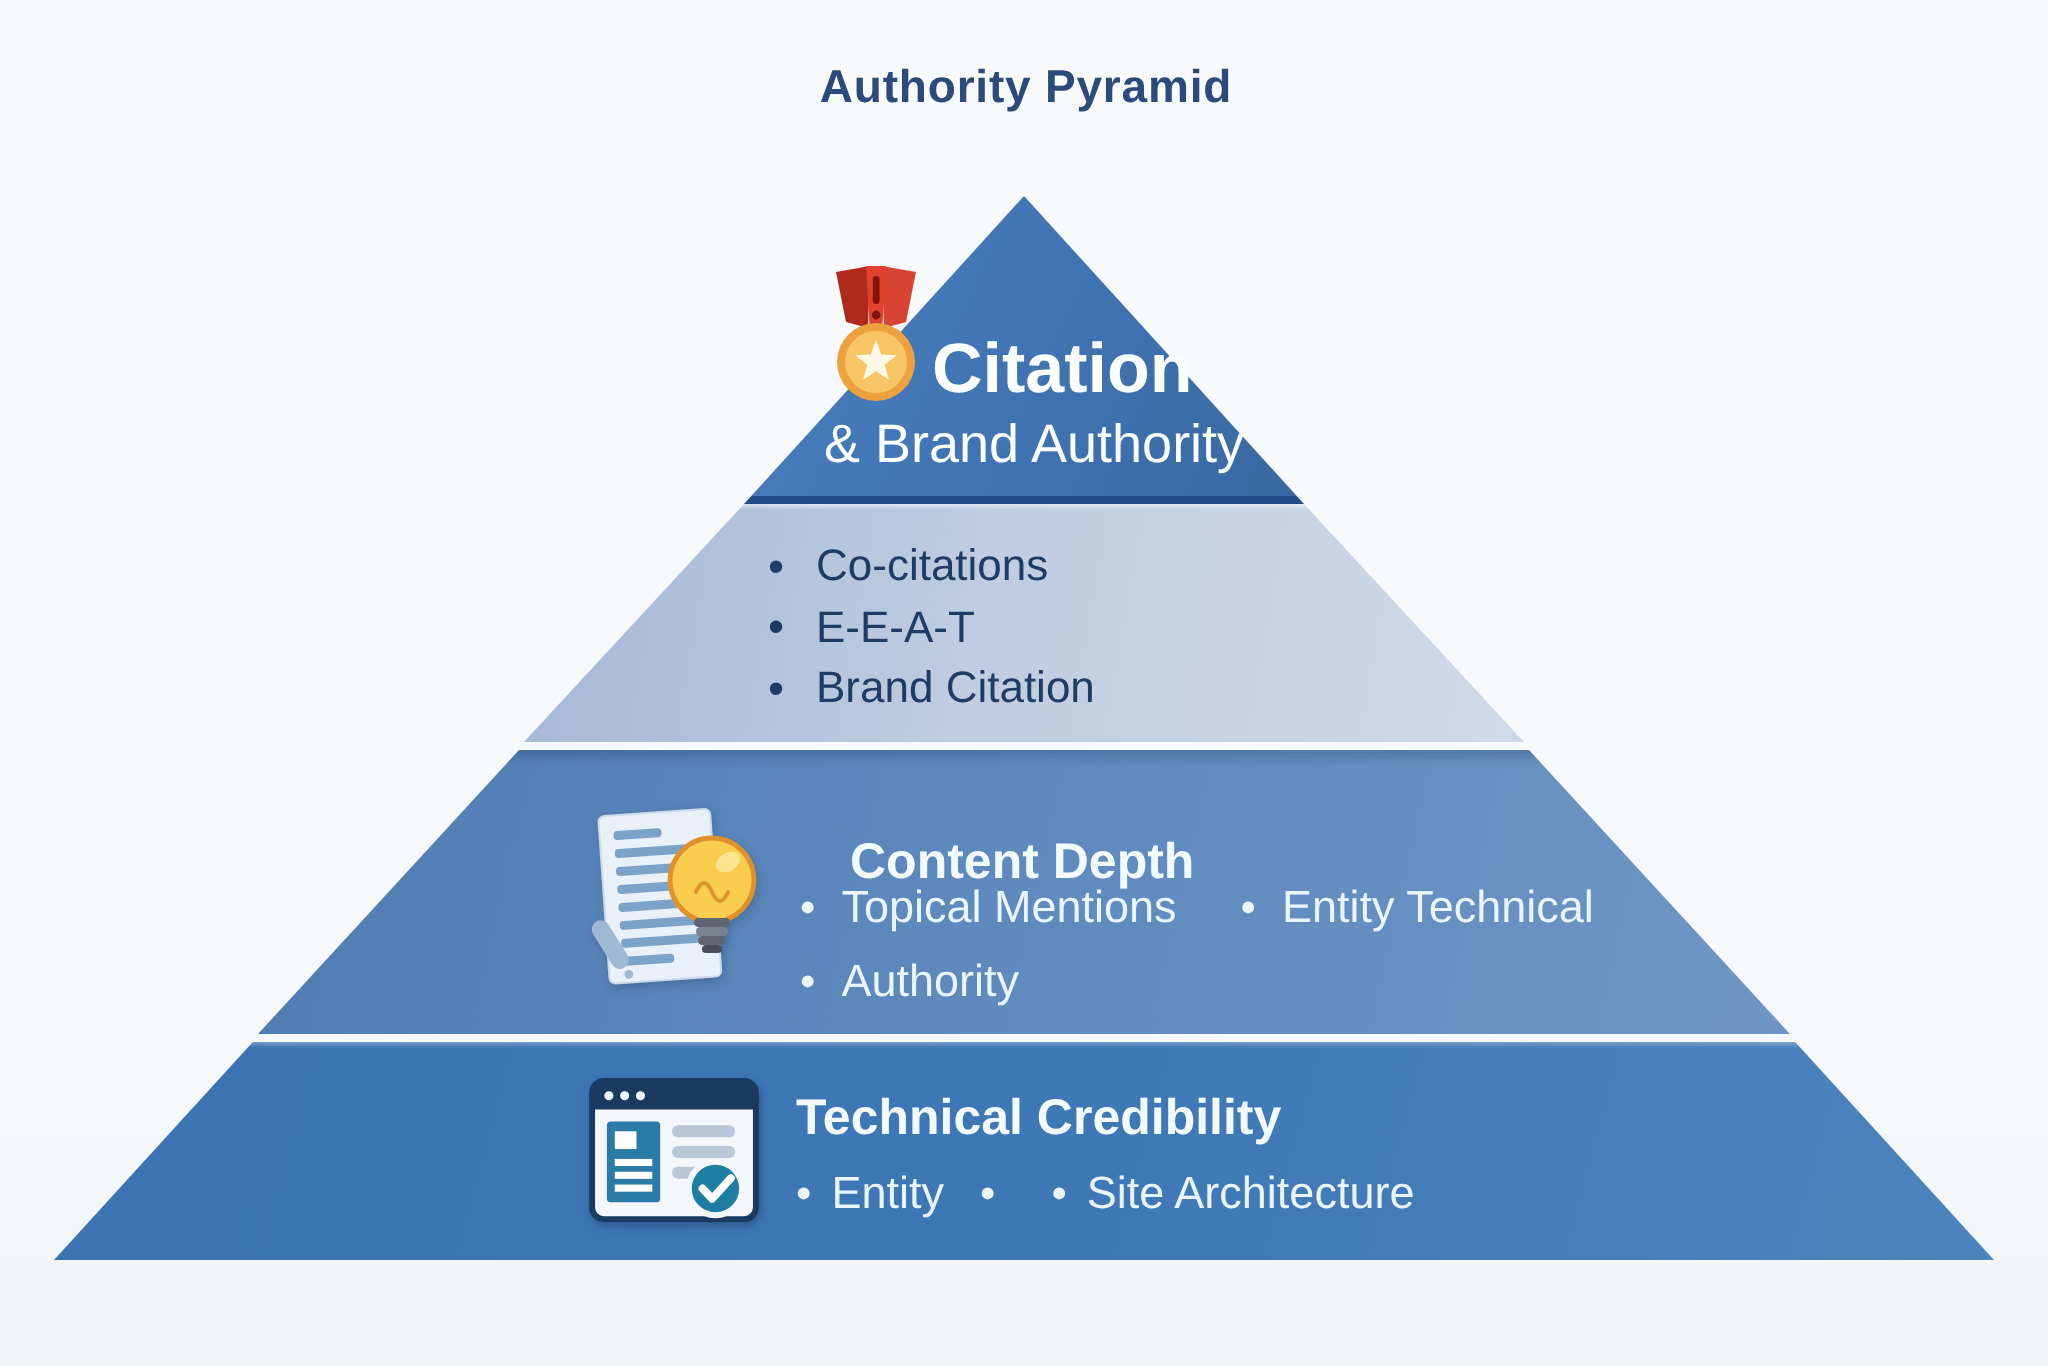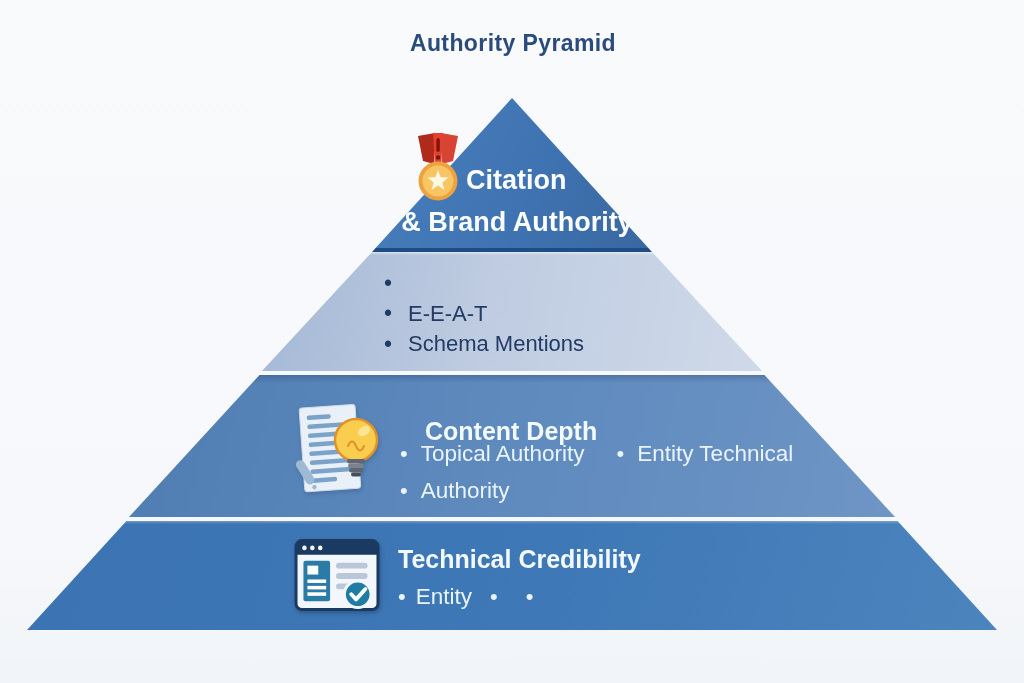--- a/index.html
+++ b/index.html
@@ -62,26 +62,26 @@
     clip-path: polygon(10.25% 0%, 89.75% 0%, 100% 100%, 0% 100%);
     background:
       linear-gradient(to bottom, rgba(255,255,255,0.28) 0px, rgba(255,255,255,0) 3px),
       linear-gradient(105deg, #3b73b3 0%, #3e78b6 55%, #4c84bd 100%);
     filter: drop-shadow(2px 3px 3px rgba(96,125,165,0.35));
   }
 
   
   .t1-line1 {
     position: absolute; left: 466px; top: 165px;
-    font-size: 27px; font-weight: 700; color: #fbfdff;
+    font-size: 35px; font-weight: 700; color: #fbfdff;
   }
   .t1-line2 {
     position: absolute; left: 372px; top: 207px; width: 290px;
     text-align: center;
-    font-size: 27px; font-weight: 700; color: #fbfdff;
+    font-size: 27px; font-weight: 400; color: #fbfdff;
   }
 
   .signals-list {
     position: absolute; left: 384px; top: 268px;
     display: flex; flex-direction: column;
   }
   .signals-list .row {
     display: flex; align-items: center;
     height: 30.5px;
     font-size: 22px; color: #203b64;
@@ -146,28 +146,29 @@
     <circle cx="24" cy="48" r="19.5" fill="#eda23f"></circle>
     <circle cx="24" cy="48" r="15.5" fill="#f7c564"></circle>
     <path d="M24,37 L26.7,44.28 L34.46,44.6 L28.37,49.42 L30.47,56.9 L24,52.6 L17.53,56.9 L19.63,49.42 L13.54,44.6 L21.3,44.28 Z" fill="#fdf7e6"></path>
   </svg>
   <div class="t1-line1">Citation</div>
   <div class="t1-line2">&amp; Brand Authority</div>
 
   <div class="signals-list">
     <div class="row">
       <span class="bullet">•</span>
+      <span>Co-citations</span>
     </div>
     <div class="row">
       <span class="bullet">•</span>
       <span>E-E-A-T</span>
     </div>
     <div class="row">
       <span class="bullet">•</span>
-      <span>Schema Mentions</span>
+      <span>Brand Citation</span>
     </div>
   </div>
 
   <svg class="icon icon-docbulb" viewBox="0 0 94 96" aria-hidden="true">
     <g transform="rotate(-4 40 48)">
       <rect x="10" y="5" width="56" height="84" rx="3" fill="#e9f0f8" stroke="#ccd9ea" stroke-width="1"></rect>
       <rect x="17" y="13" width="24" height="4.5" rx="2" fill="#7ba3c9"></rect>
       <rect x="17" y="22" width="42" height="4.5" rx="2" fill="#7ba3c9"></rect>
       <rect x="17" y="31" width="42" height="4.5" rx="2" fill="#7ba3c9"></rect>
       <rect x="17" y="40" width="42" height="4.5" rx="2" fill="#7ba3c9"></rect>
@@ -185,21 +186,21 @@
     <path d="M56,45 q4,-9 8,0 q4,9 8,0" stroke="#e0912c" stroke-width="2" fill="none" stroke-linecap="round"></path>
     <rect x="55" y="58" width="18" height="4.5" rx="2.2" fill="#5f6672"></rect>
     <rect x="56" y="62.5" width="16" height="4.5" rx="2.2" fill="#7a828f"></rect>
     <rect x="57" y="67" width="14" height="4.5" rx="2.2" fill="#5f6672"></rect>
     <rect x="59" y="71.5" width="10" height="4" rx="2" fill="#474e59"></rect>
   </svg>
   <div class="content-heading">Content Depth</div>
   <div class="content-row1">
     <div class="light-item">
       <span class="bullet">•</span>
-      <span>Topical Authority</span>
+      <span>Topical Mentions</span>
     </div>
     <div class="light-item">
       <span class="bullet">•</span>
       <span>Entity Technical</span>
     </div>
   </div>
   <div class="content-row2">
     <div class="light-item">
       <span class="bullet">•</span>
       <span>Authority</span>
@@ -227,16 +228,17 @@
   <div class="technical-row">
     <div class="light-item">
       <span class="bullet">•</span>
       <span>Entity</span>
     </div>
     <div class="light-item">
       <span class="bullet">•</span>
     </div>
     <div class="light-item">
       <span class="bullet">•</span>
+      <span>Site Architecture</span>
     </div>
   </div>
 
 </div>
 
 </body></html>

